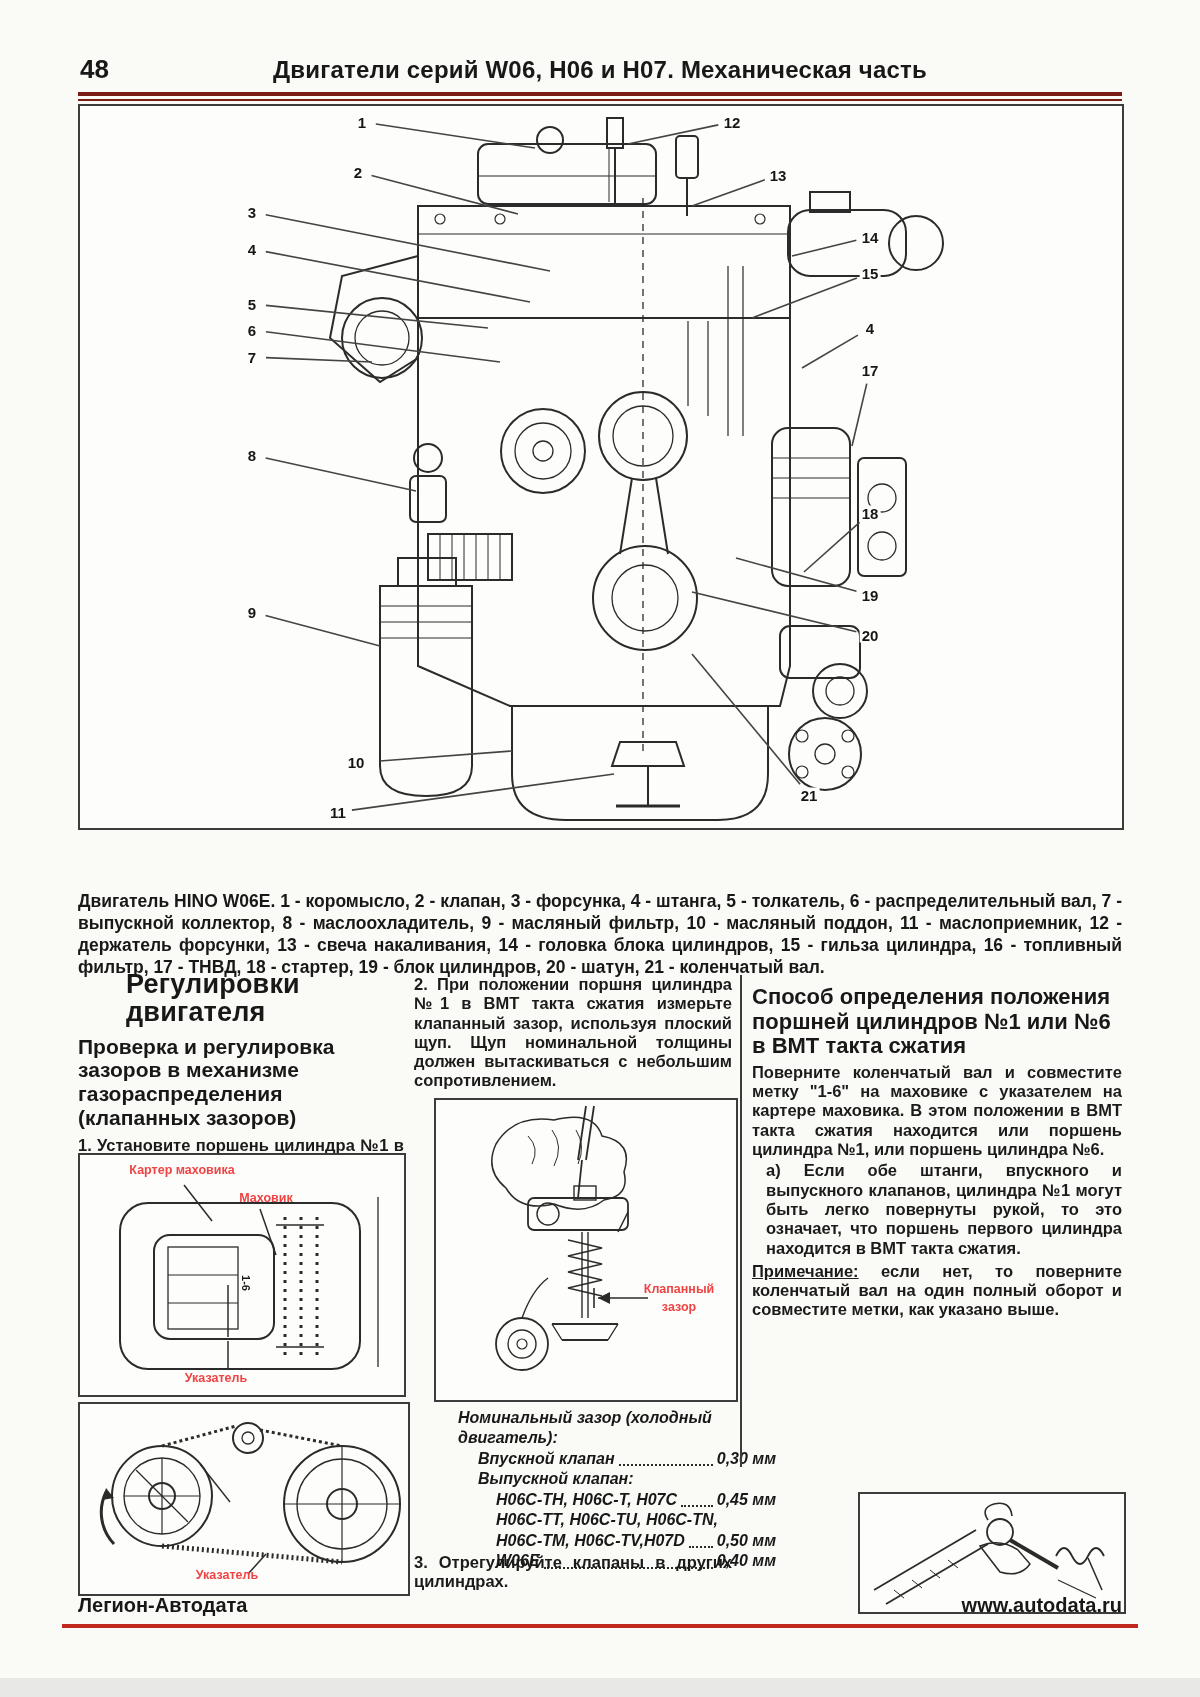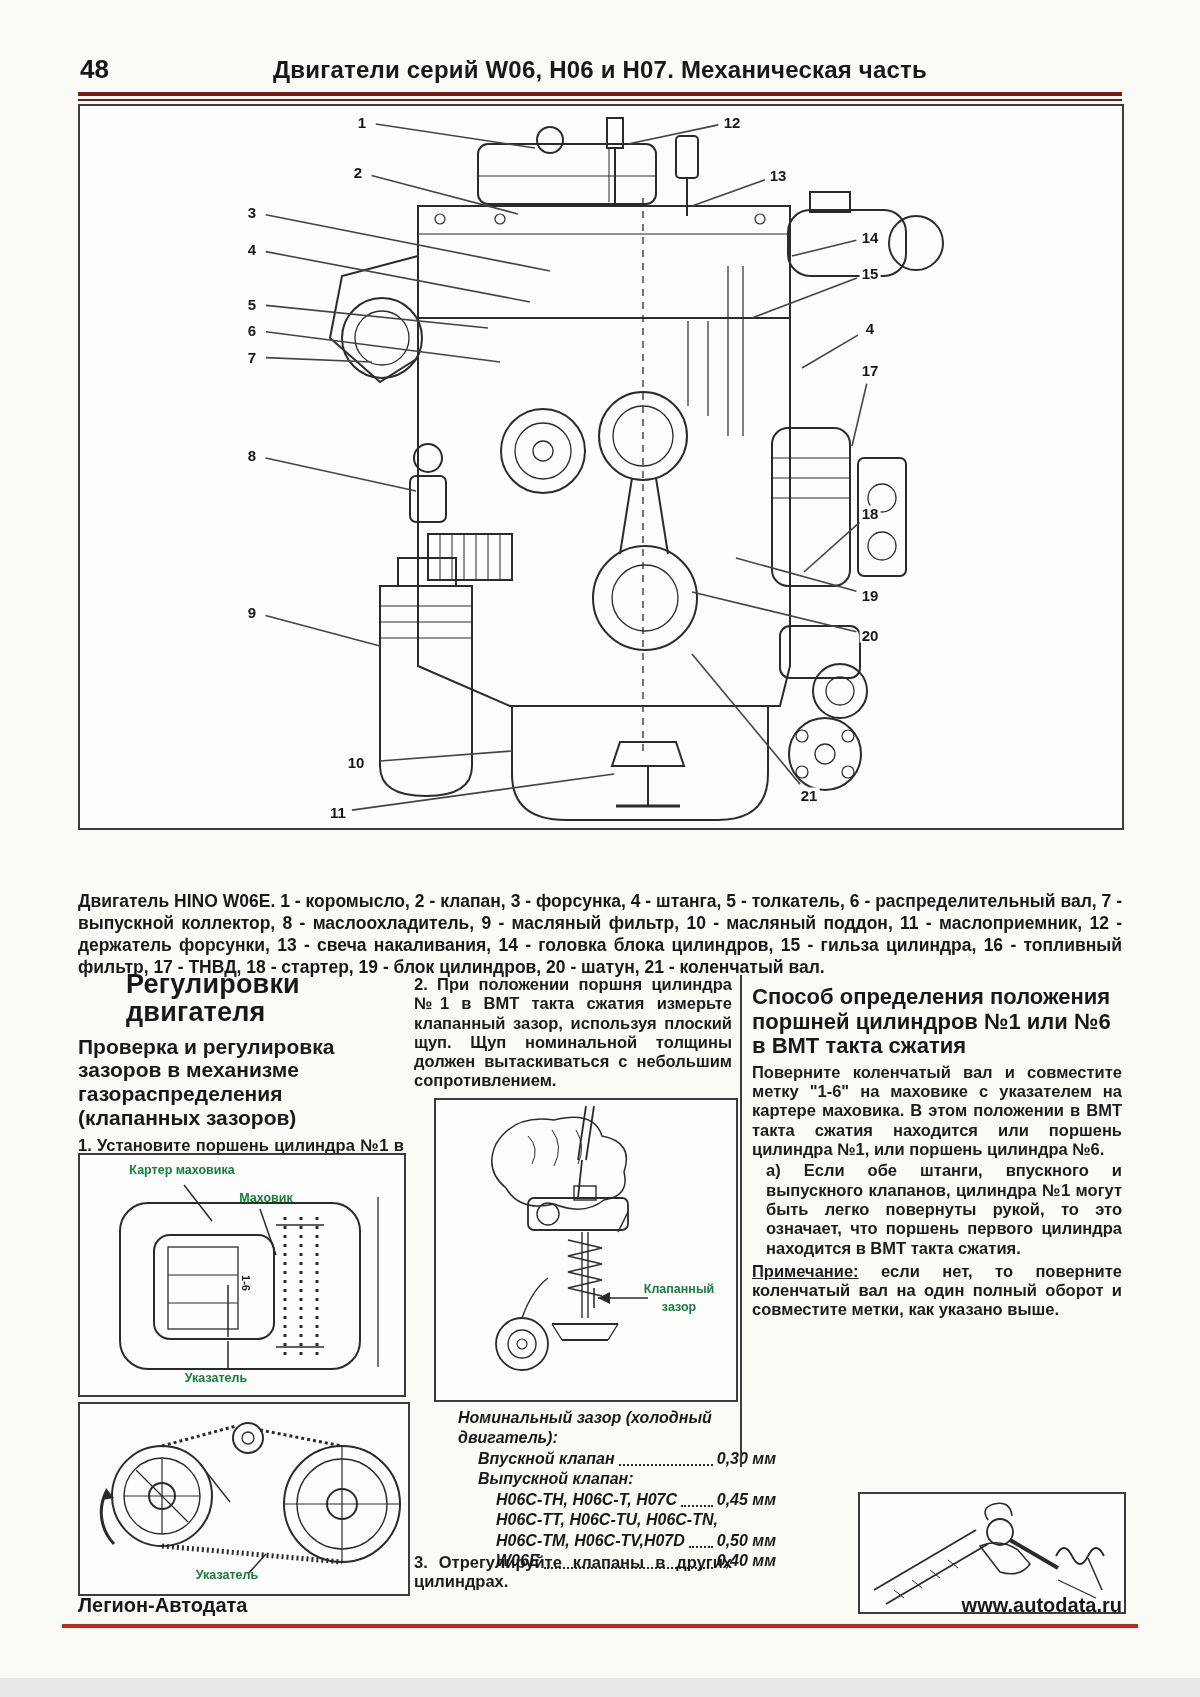--- a/index.html
+++ b/index.html
@@ -25,21 +25,21 @@
   
   .h1{font-size:27px;font-weight:bold;line-height:1.05;letter-spacing:.2px;margin-left:48px;}
   .h2{font-size:21px;font-weight:bold;line-height:1.13;margin-top:8px;}
   .h3{font-size:22px;font-weight:bold;line-height:1.12;margin:10px 0 4px 0;}
   .body-p{font-size:16.5px;font-weight:bold;line-height:1.17;color:#1b1b1b;}
   .colL{left:78px;top:970px;width:326px;}
   .colM{left:414px;top:975px;width:318px;}
   .colR{left:752px;top:975px;width:370px;}
   .divider{left:740px;top:975px;width:2px;height:492px;background:#3c3c3c;}
   
-  .flabel{position:absolute;font-size:12.5px;font-weight:bold;color:#15803d;transform:translate(-50%,0);white-space:nowrap;}
+  .flabel{position:absolute;font-size:12.5px;font-weight:bold;color:#ef4444;transform:translate(-50%,0);white-space:nowrap;}
   .fly-mark{position:absolute;font-size:11px;font-weight:bold;transform:rotate(90deg);}
   
   #specs{left:414px;top:1408px;width:318px;font-size:16px;font-style:italic;font-weight:bold;line-height:1.28;margin-left:44px;}
   .spec-row{display:flex;align-items:flex-end;}
   .ind1{padding-left:20px;}
   .ind2{padding-left:38px;}
   .spec-dots{flex:1;border-bottom:2px dotted #2a2a2a;margin:0 4px 3px 4px;min-width:8px;}
   .spec-value{white-space:nowrap;}
   #step3{left:414px;top:1553px;width:318px;}
   

